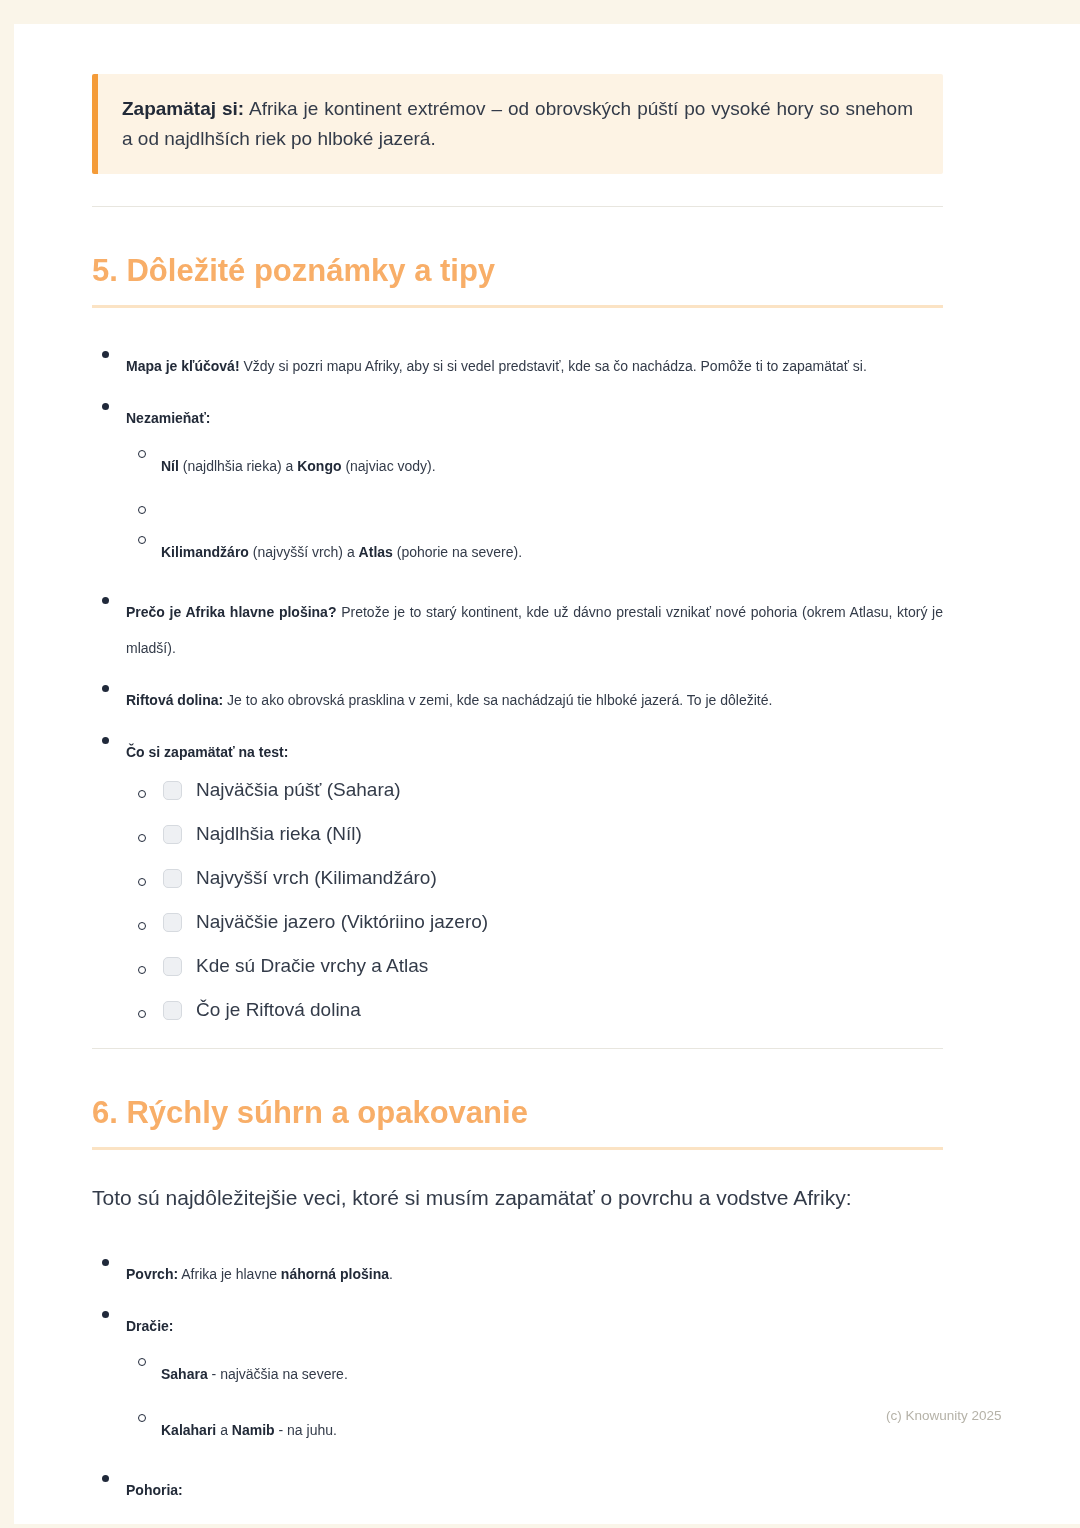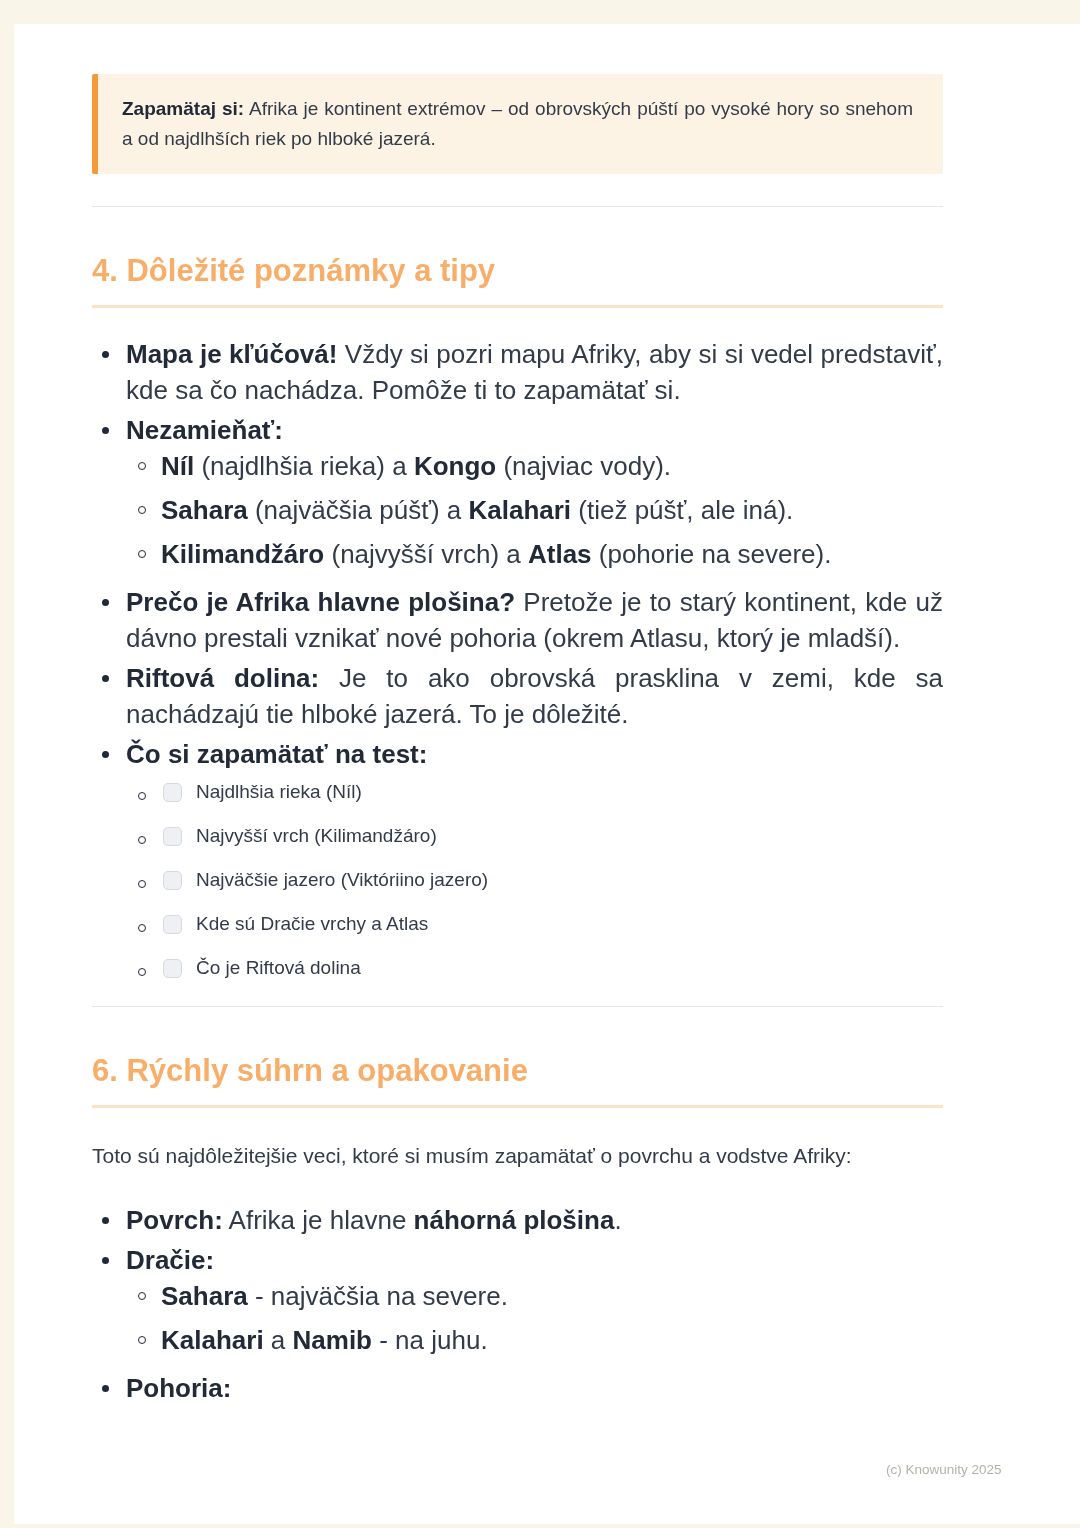--- a/index.html
+++ b/index.html
@@ -45,21 +45,21 @@
     font-size:31px;
     font-weight:bold;
     color: var(--accent, #f8ae68);
     padding-bottom:16px;
     border-bottom:3px solid var(--accent_underline, #fbe3c4);
   }
 
   ul.list { list-style:none; margin-top:28px; }
   ul.list > li { display:flex; margin-bottom:4px; }
   .li-body { flex:1 1 auto; min-width:0; }
-  .li-text { font-size:26px; line-height:36px; text-align:justify; }
+  .li-text { font-size:14px; line-height:36px; text-align:justify;margin-top:12px; }
 
   .marker { flex:0 0 auto; }
   .marker.dot {
     width:7px; height:7px; border-radius:50%;
     background:#20293a;
     margin:15px 17px 0 10px;
   }
   .marker.ring {
     width:8px; height:8px; border-radius:50%;
     border:1.5px solid #20293a;
@@ -79,59 +79,58 @@
     background: var(--checkbox_bg, #eef0f3);
     border:1px solid var(--checkbox_border, #d6dadf);
     margin:5px 14px 0 2px;
   }
   .check-text { font-size:19px; line-height:27px; }
 
   .intro { margin-top:30px; font-size:21px; line-height:36px; text-align:justify; }
 
   .footer {
     position:absolute;
-    left:886px; top:1462px;
+    left:886px; top:1408px;
     font-size:13.5px;
     color: var(--footer_text, #b5b2a8);
     white-space:nowrap;
   }
 </style>
 </head>
 <body>
 
 <div class="page">
   <div class="content">
 
     <div class="callout">
       <p><span class="b">Zapamätaj si:</span><span> Afrika je kontinent extrémov – od obrovských púští po vysoké hory so snehom a od najdlhších riek po hlboké jazerá.</span></p>
     </div>
 
     <hr class="divider">
 
-    <h2 class="section-title">4. Dôležité poznámky a tipy</h2>
+    <h2 class="section-title">5. Dôležité poznámky a tipy</h2>
 
     <ul class="list">
         <li>
           <span class="marker dot"></span>
           <div class="li-body">
             <p class="li-text"><span class="b">Mapa je kľúčová!</span><span> Vždy si pozri mapu Afriky, aby si si vedel predstaviť, kde sa čo nachádza. Pomôže ti to zapamätať si.</span></p>
           </div>
         </li>
         <li>
           <span class="marker dot"></span>
           <div class="li-body">
             <p class="li-text"><span class="b">Nezamieňať:</span></p>
             <ul class="sub">
               <li>
                 <span class="marker ring"></span>
                 <p class="li-text"><span class="b">Níl</span><span> (najdlhšia rieka) a </span><span class="b">Kongo</span><span> (najviac vody).</span></p>
               </li>
               <li>
                 <span class="marker ring"></span>
-                <p class="li-text"><span class="b">Sahara</span><span> (najväčšia púšť) a </span><span class="b">Kalahari</span><span> (tiež púšť, ale iná).</span></p>
               </li>
               <li>
                 <span class="marker ring"></span>
                 <p class="li-text"><span class="b">Kilimandžáro</span><span> (najvyšší vrch) a </span><span class="b">Atlas</span><span> (pohorie na severe).</span></p>
               </li>
             </ul>
           </div>
         </li>
         <li>
           <span class="marker dot"></span>
@@ -146,20 +145,25 @@
           </div>
         </li>
         <li>
           <span class="marker dot"></span>
           <div class="li-body">
             <p class="li-text"><span class="b">Čo si zapamätať na test:</span></p>
             <ul class="checklist">
               <li>
                 <span class="marker ring"></span>
                 <span class="checkbox"></span>
+                <span class="check-text">Najväčšia púšť (Sahara)</span>
+              </li>
+              <li>
+                <span class="marker ring"></span>
+                <span class="checkbox"></span>
                 <span class="check-text">Najdlhšia rieka (Níl)</span>
               </li>
               <li>
                 <span class="marker ring"></span>
                 <span class="checkbox"></span>
                 <span class="check-text">Najvyšší vrch (Kilimandžáro)</span>
               </li>
               <li>
                 <span class="marker ring"></span>
                 <span class="checkbox"></span>

